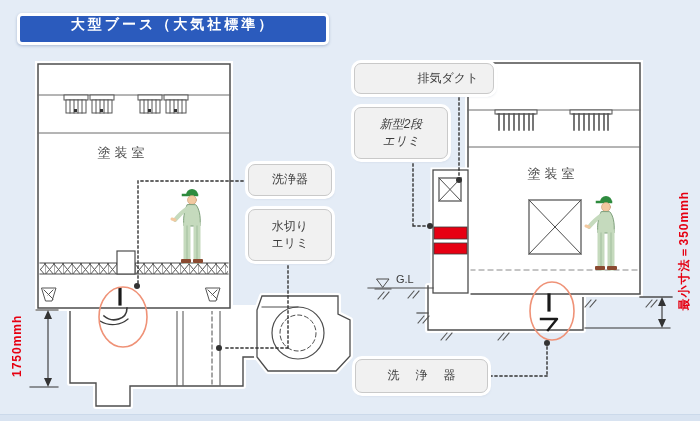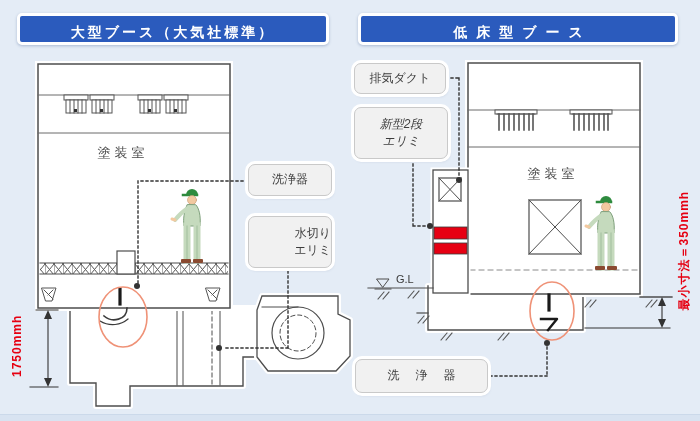--- a/index.html
+++ b/index.html
@@ -7,35 +7,35 @@
     width:700px;height:421px;position:relative;overflow:hidden;
     background:#e4ecf6;
     font-family:"Liberation Sans","DejaVu Sans",sans-serif;
   }
   .stage{position:absolute;inset:0;width:700px;height:421px;}
   .hdr{
     position:absolute;height:26px;background:#2b5bbd;
     border:3px solid #ffffff;border-radius:5px;
     box-shadow:0 1px 3px rgba(60,90,140,.35);
     color:#fff;font-weight:bold;font-size:14px;
-    display:flex;align-items:flex-end;justify-content:center;
+    display:flex;align-items:flex-start;justify-content:center;
   }
   .hdr-left{left:17px;top:13px;width:306px;letter-spacing:3px;}
   .hdr-right{left:358px;top:13px;width:314px;letter-spacing:9px;text-indent:9px;}
   .callout{
     position:absolute;background:#f1f1f1;
     border:1px solid #c9c9c9;border-radius:7px;
     box-shadow:0 0 0 3px #ffffff,1px 2px 3px rgba(80,100,130,.35);
     color:#3c3c3c;font-size:12px;line-height:1.45;
     display:flex;flex-direction:column;align-items:center;justify-content:center;
     text-align:center;z-index:5;
   }
   .co-washer-l{left:248px;top:164px;width:82px;height:30px;}
-  .co-drain{left:248px;top:216px;width:82px;height:50px;align-items:flex-end;}
-  .co-exhaust{left:354px;top:63px;width:90px;height:29px;}
+  .co-drain{left:248px;top:209px;width:82px;height:50px;}
+  .co-exhaust{left:354px;top:63px;width:90px;height:29px;padding-left:48px;}
   .co-newelim{left:354px;top:107px;width:92px;height:50px;font-style:italic;}
   .co-washer-r{left:355px;top:359px;width:131px;height:32px;letter-spacing:16px;text-indent:16px;}
   .dim-red{
     position:absolute;color:#e60012;font-weight:bold;font-size:12px;
     white-space:nowrap;transform:rotate(-90deg);transform-origin:center center;
     z-index:4;letter-spacing:1px;
   }
   .dim-left{left:-12px;top:341px;width:58px;text-align:center;}
   .dim-right{left:628px;top:246px;width:112px;text-align:center;}
   .bottom-band{position:absolute;left:0;bottom:0;width:700px;height:6px;
@@ -212,23 +212,20 @@
         <circle cx="430" cy="226" r="3" fill="#333" stroke="none"></circle>
         <path d="M547,347 V376 M547,376 H490" stroke-dasharray="2 3"></path>
         <circle cx="547" cy="343" r="3" fill="#333" stroke="none"></circle>
       </g>
     </g>
   </svg>
 
   <div class="hdr hdr-left">
     <span>大型ブース（大気社標準）</span>
   </div>
-  <div class="hdr hdr-right">
-    <span>低床型ブース</span>
-  </div>
 
   <div class="callout co-washer-l">
     <span>洗浄器</span>
   </div>
   <div class="callout co-drain">
     <span>水切り</span>
     <span>エリミ</span>
   </div>
   <div class="callout co-exhaust">
     <span>排気ダクト</span>

